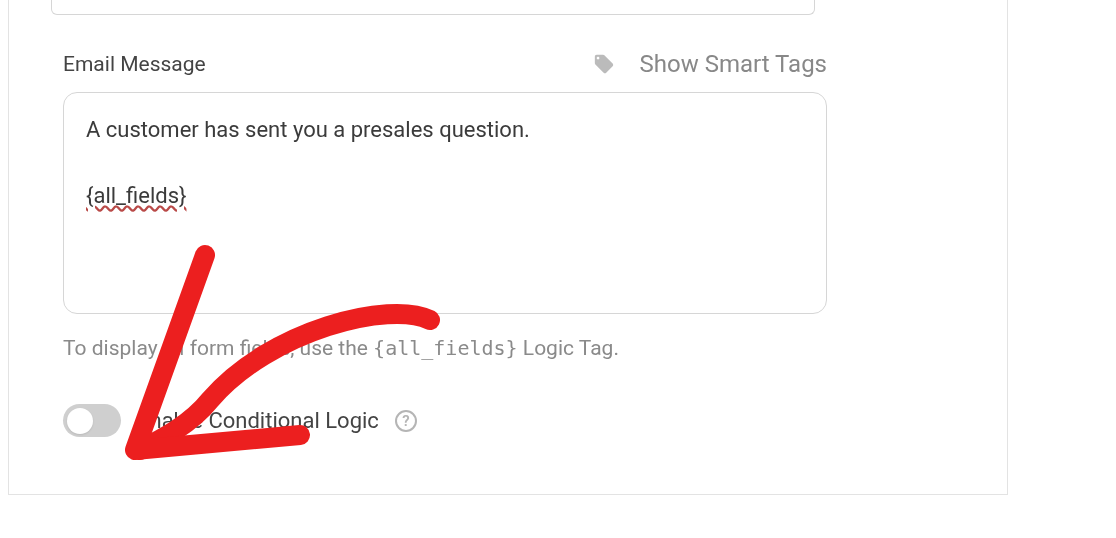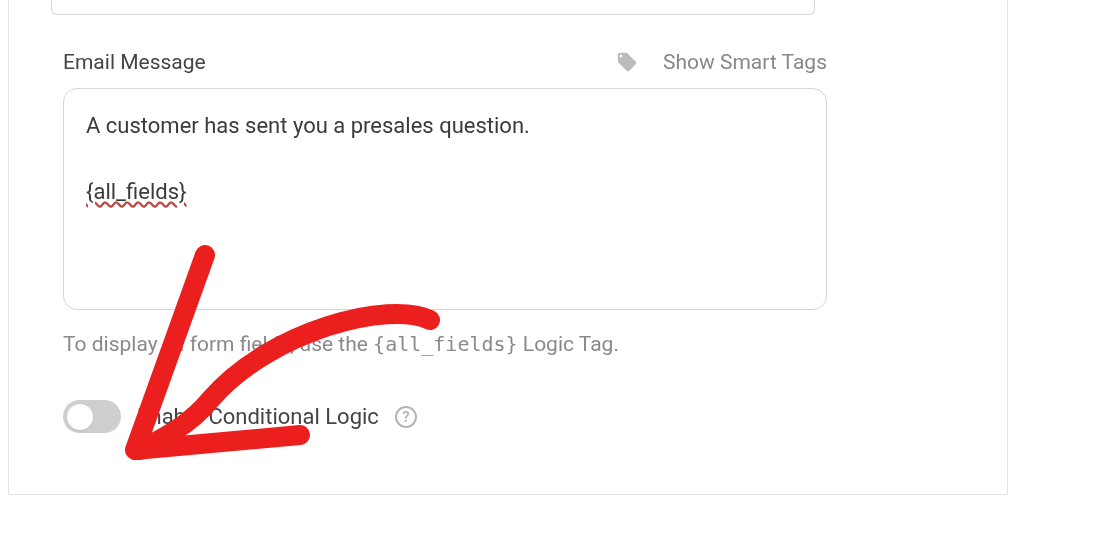--- a/index.html
+++ b/index.html
@@ -46,21 +46,21 @@
     .field-label {
       font-size: 21px;
       color: #444;
       font-weight: 400;
     }
     .smart-tags-link {
       display: flex;
       align-items: center;
       gap: 25px;
       color: #888;
-      font-size: 21px;
+      font-size: 24px;
       cursor: pointer;
     }
     .tag-icon {
       width: 22px;
       height: 22px;
       fill: #bbb;
     }
     .editor {
       width: 764px;
       height: 222px;

